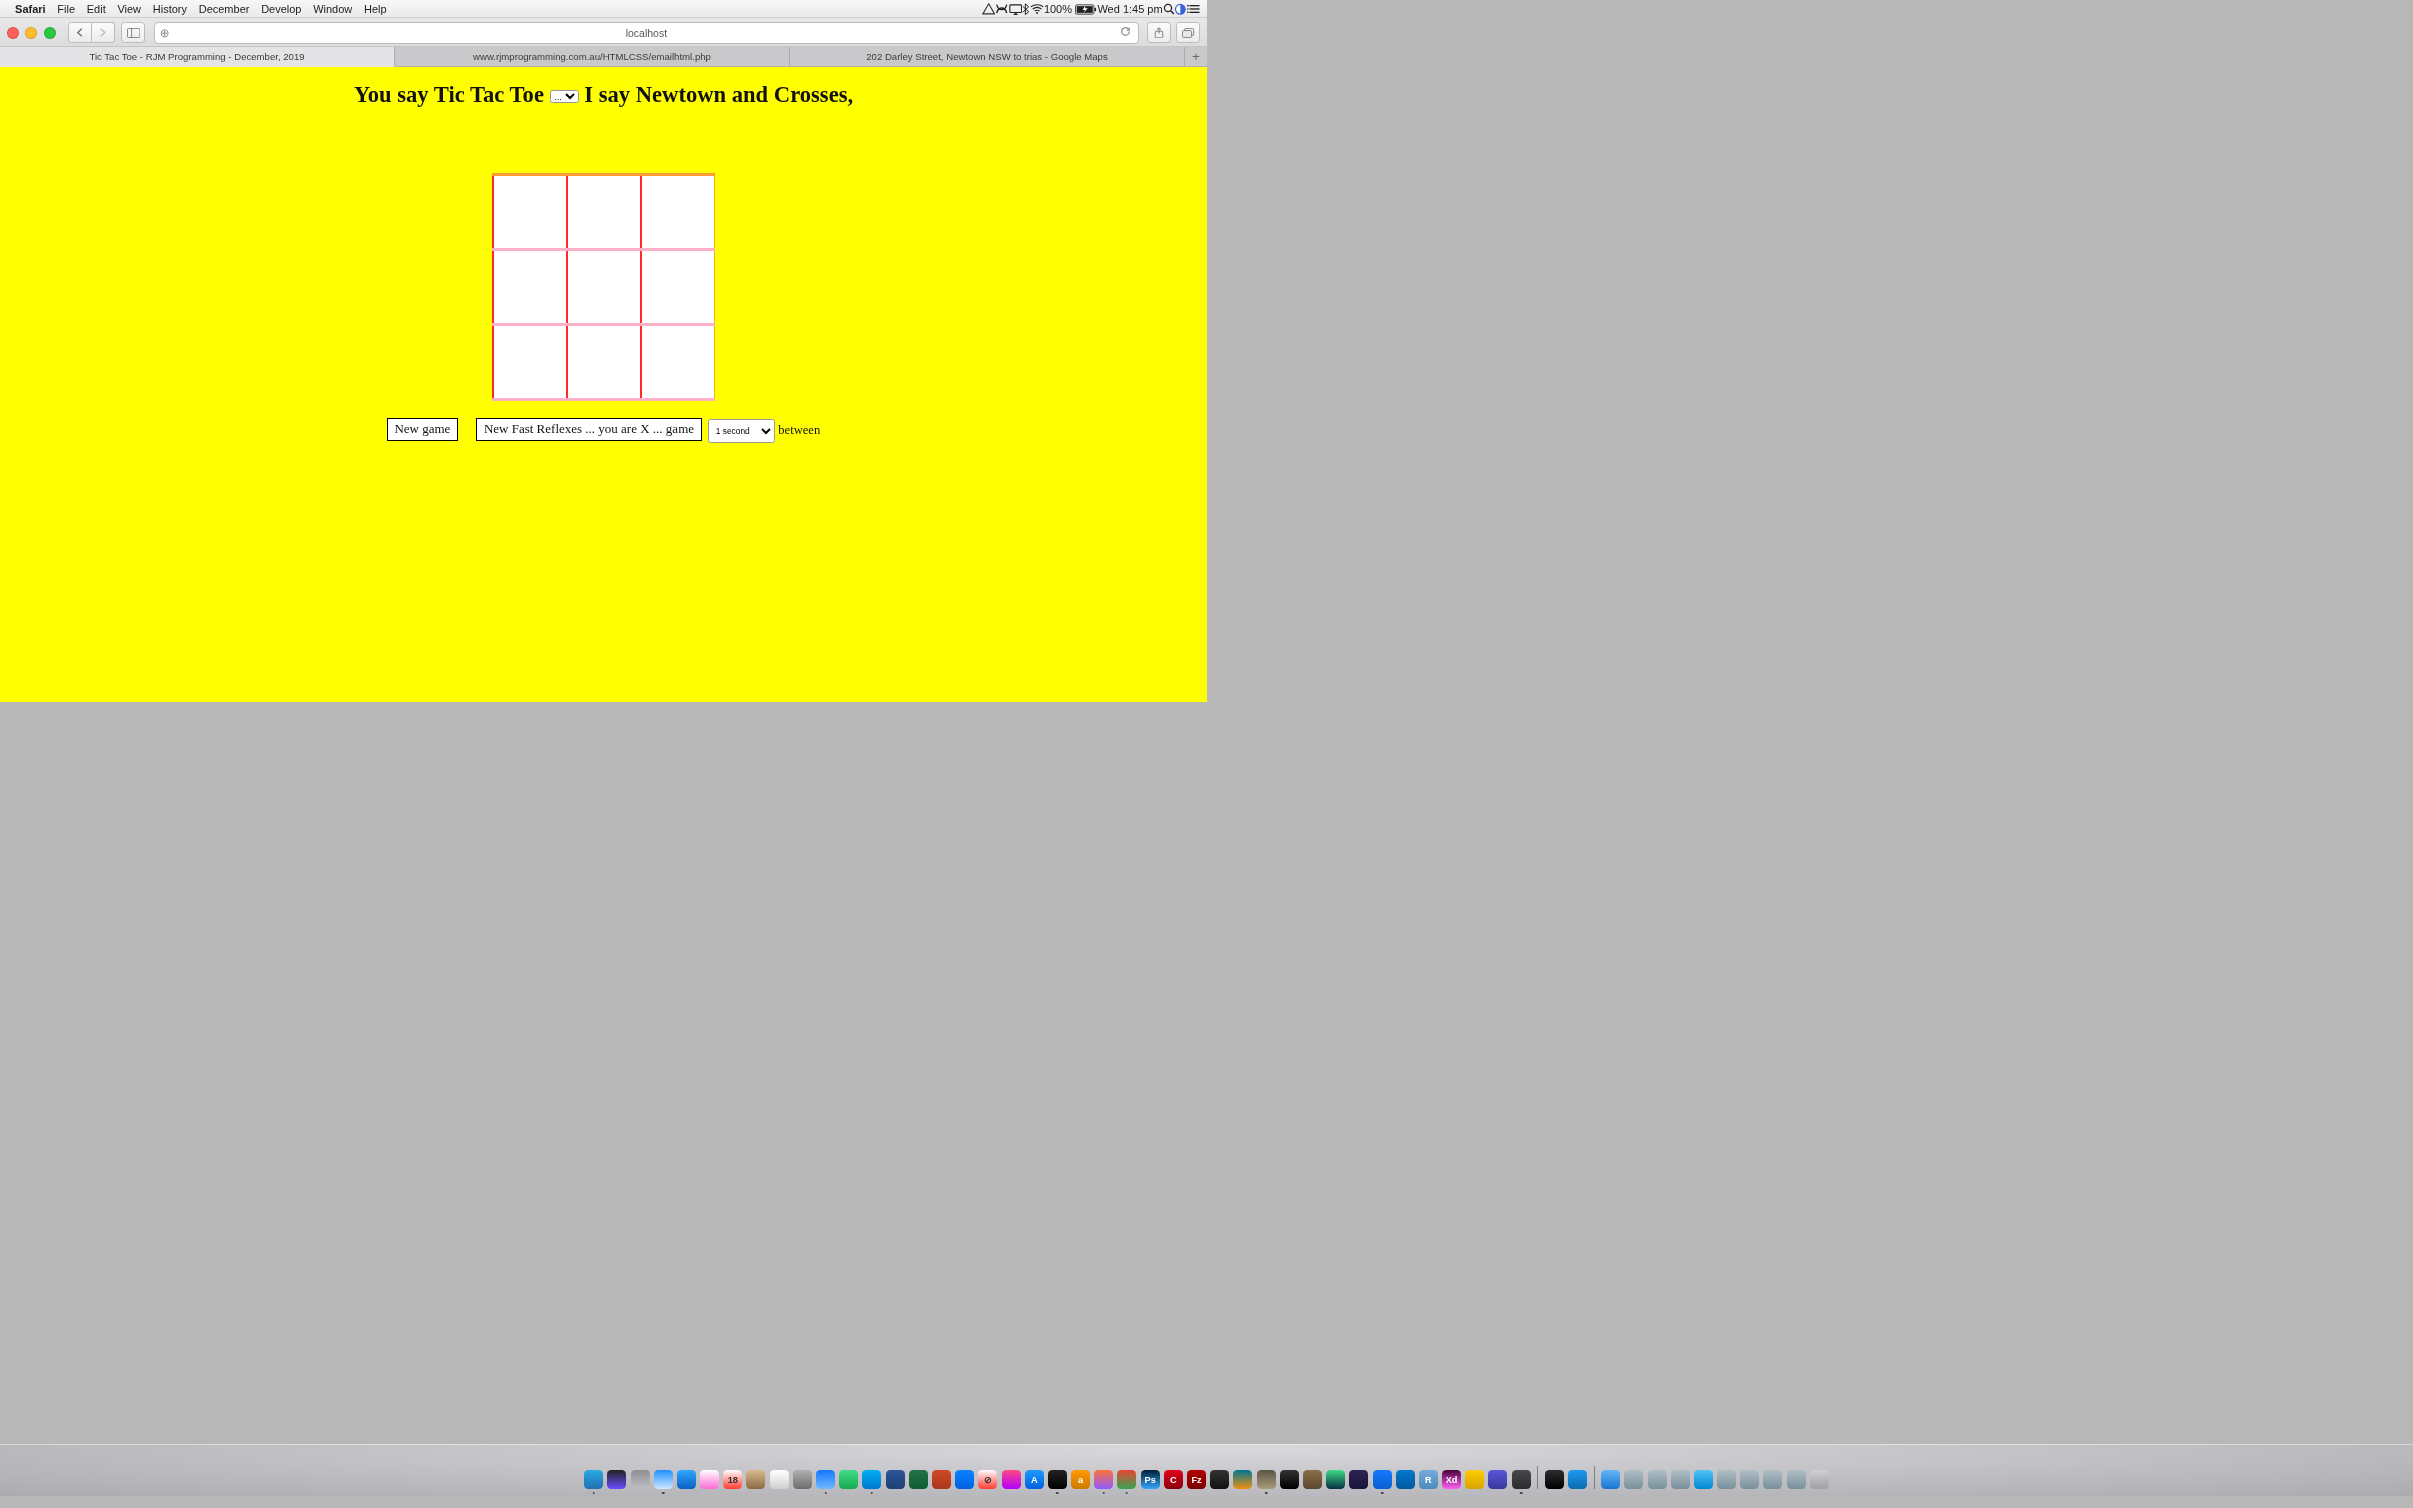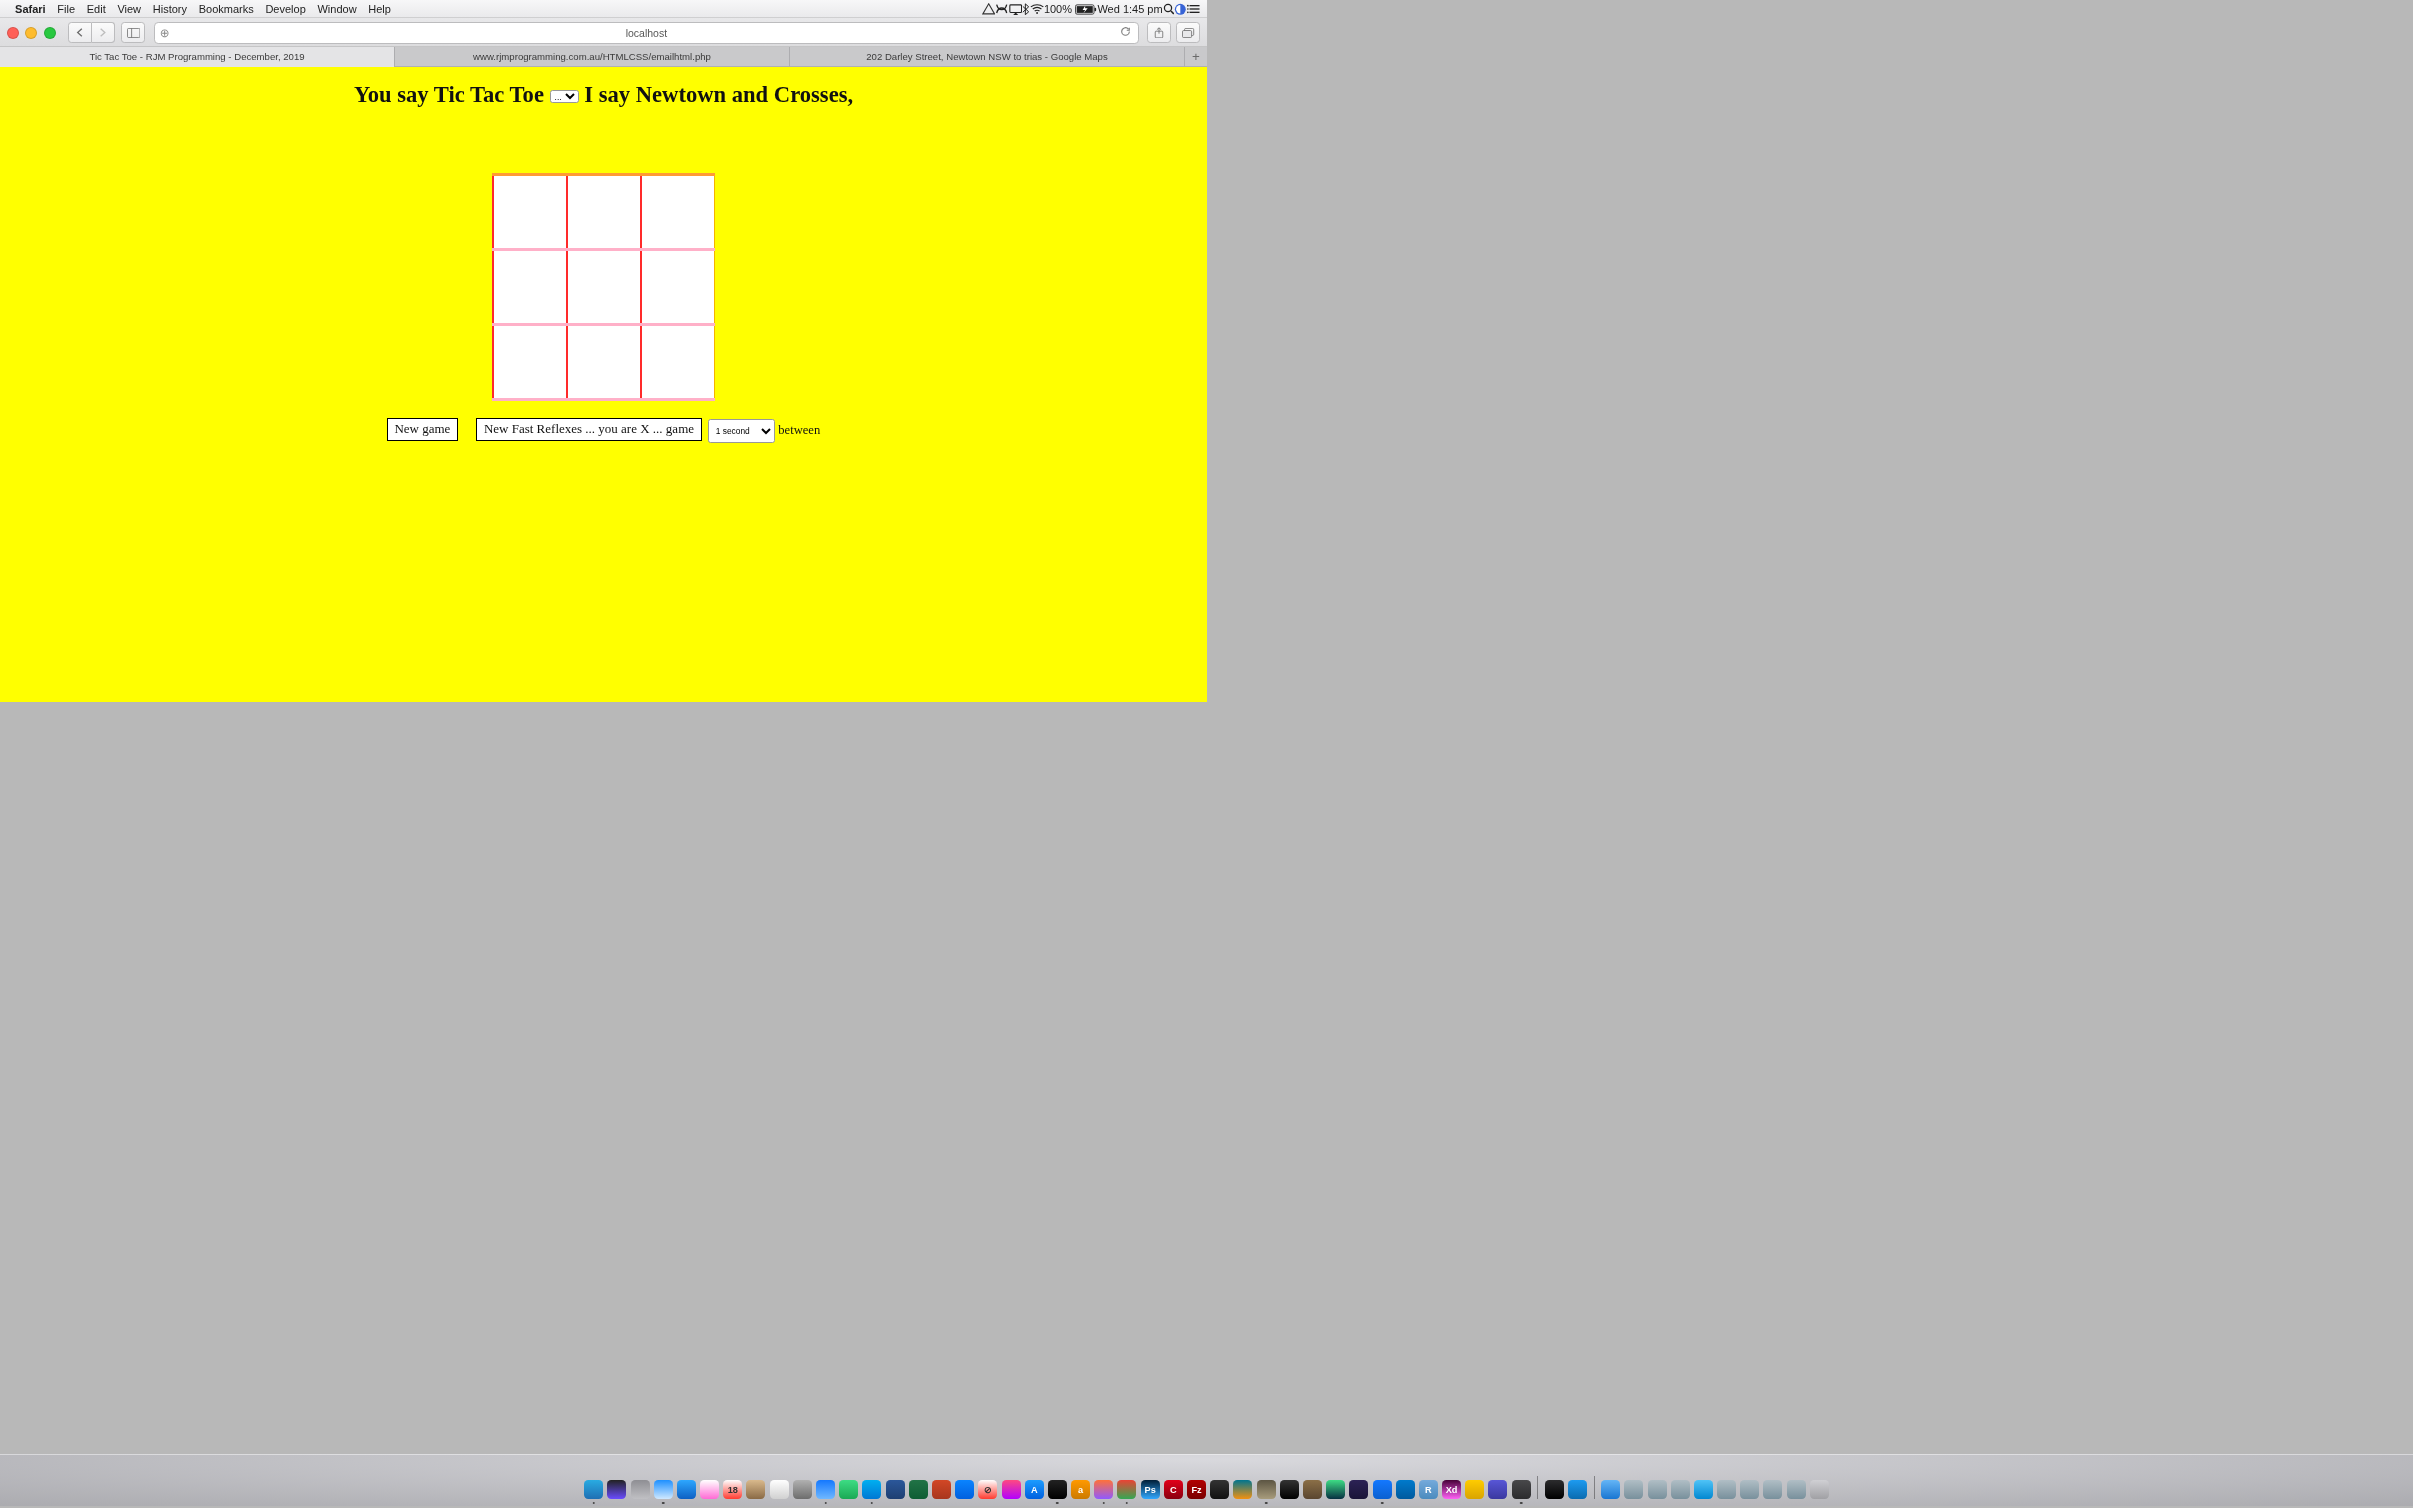--- a/index.html
+++ b/index.html
@@ -55,40 +55,40 @@
     border-left:2.5px solid #ff2a2a;border-top:3.4px solid #ff9a34;
     border-right:0.8px solid #f3b400;border-bottom:3.4px solid #ffb0c8;}
   .controls{margin-top:17px;text-align:center;font-size:12.6px;color:#111;}
   .btn{display:inline-block;background:#fff;border:0.8px solid #000;
     padding:2.5px 6.7px;font-family:"Times New Roman",serif;font-size:13px;
     margin-right:15px;}
   .sel{font-size:8.4px;height:24px;border:0.8px solid #999;border-radius:2.5px;
     background:#fff;vertical-align:middle;font-family:-apple-system,Arial,sans-serif;
     padding:0 8.4px 0 2.5px;}
   
-  .dock{position:absolute;bottom:2px;left:0;right:0;height:52px;
+  .dock{position:absolute;bottom:12px;left:0;right:0;height:52px;
     display:flex;align-items:flex-end;justify-content:center;
     background:radial-gradient(ellipse at 50% 10%,rgba(220,220,225,.9),rgba(170,170,175,.9));
     box-shadow:inset 0 0.8px 0 rgba(255,255,255,.6);}
   .dockitems{display:flex;gap:4.2px;align-items:flex-end;padding:3.4px 6.7px 6.7px 6.7px;}
   .di{width:19px;height:19px;border-radius:4.2px;display:flex;align-items:center;
     justify-content:center;color:#fff;font-size:9.2px;font-weight:700;
     font-family:-apple-system,Arial,sans-serif;position:relative;}
   .di.run::after{content:"";position:absolute;bottom:-5px;left:50%;
     transform:translateX(-50%);width:2.5px;height:2.5px;border-radius:50%;
     background:#444;}
   .sep{width:0.8px;height:23.5px;background:rgba(0,0,0,.35);margin:0 2.5px;}
 </style>
 </head>
 <body>
 
 <div class="menubar">
   <span class="apple"></span>
   <span class="app">Safari</span>
-  <span id="menus"><span class="mi">File</span><span class="mi">Edit</span><span class="mi">View</span><span class="mi">History</span><span class="mi">Bookmarks</span><span class="mi">Develop</span><span class="mi">Window</span><span class="mi">Help</span></span>
+  <span id="menus"><span class="mi">File</span><span class="mi">Edit</span><span class="mi">View</span><span class="mi">History</span><span class="mi">December</span><span class="mi">Develop</span><span class="mi">Window</span><span class="mi">Help</span></span>
   <span class="spacer"></span>
   <span class="ri">
     <svg width="13.4" height="11.7" viewBox="0 0 16 14">
         <path d="M8 1l7 12H1z" fill="none" stroke="#333" stroke-width="1.3"></path>
       </svg>
   </span>
   <span class="ri">
     <svg width="13.4" height="11.7" viewBox="0 0 16 14">
         <path d="M2 12c2-8 10-8 12 0" fill="none" stroke="#222" stroke-width="1.6"></path>
         <path d="M2 2c2 8 10 8 12 0" fill="none" stroke="#222" stroke-width="1.6"></path>

